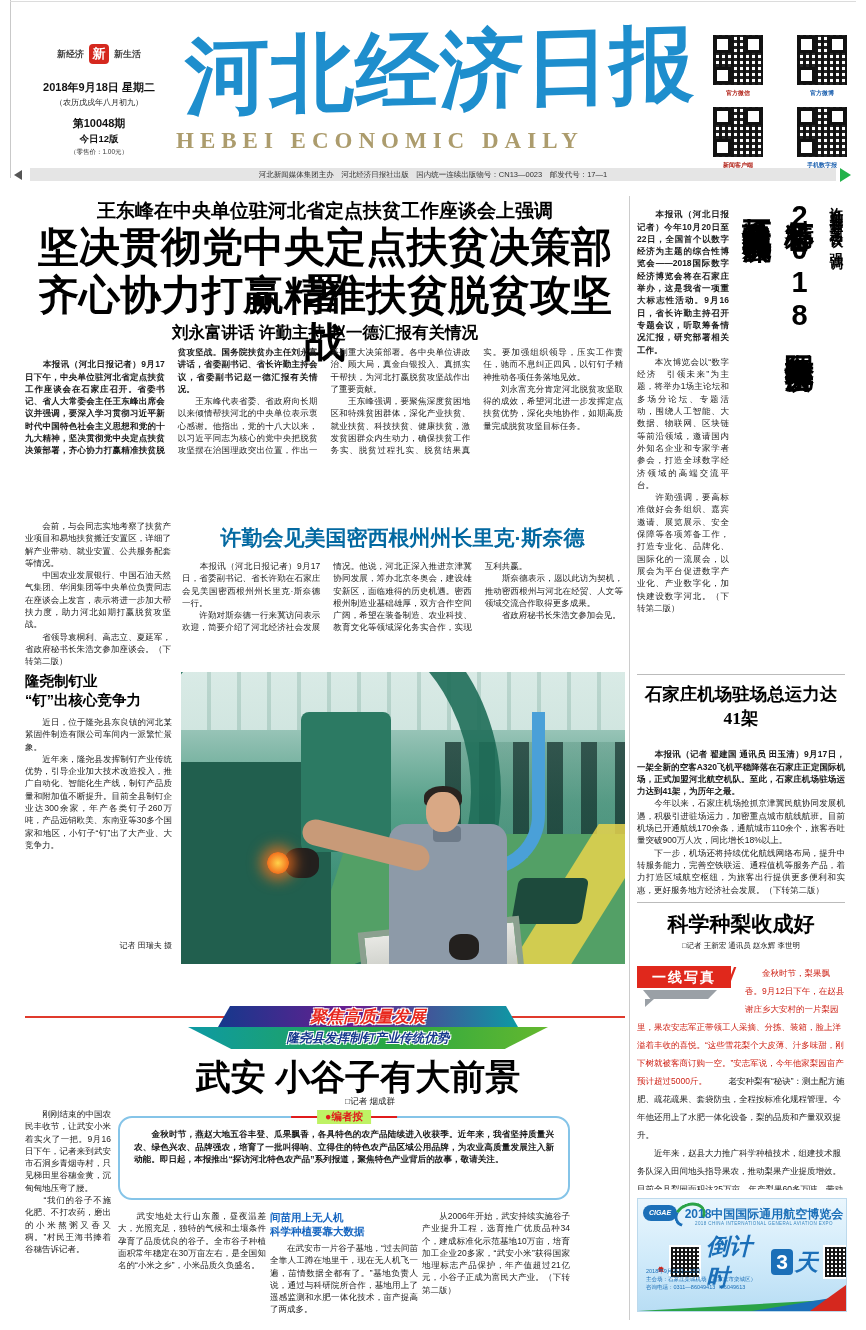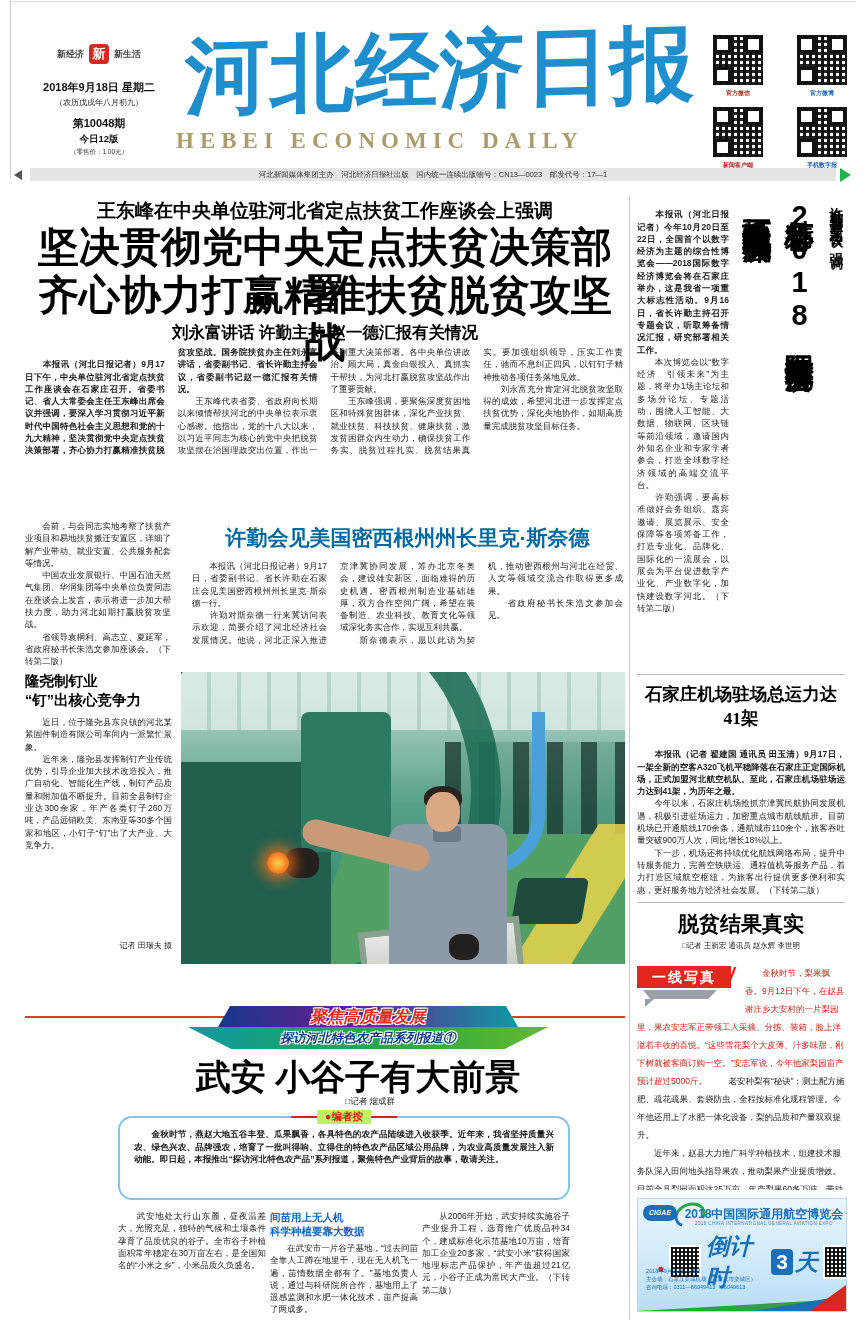--- a/index.html
+++ b/index.html
@@ -54,21 +54,21 @@
   .kicker{left:25px;top:198px;width:600px;font-size:19px;font-weight:bold;color:#000;}
   .h1{left:25px;top:224px;width:600px;font-size:41px;line-height:47px;font-weight:900;
       color:#000;letter-spacing:0px;}
   .h1b{top:272px;}
   .subhead{left:25px;top:322px;width:600px;font-size:16.5px;font-weight:bold;color:#000;}
   .body-txt{font-size:8.5px;line-height:12.3px;color:#1c1c1c;}
   .lead-b{font-weight:bold;}
   .s1cols{left:25px;top:346px;width:598px;height:168px;column-count:4;column-gap:13px;overflow:hidden;}
 
   
-  .band2{left:25px;top:520px;width:598px;height:148px;display:flex;gap:21px;}
+  .band2{left:25px;top:520px;width:598px;height:148px;display:flex;gap:11px;}
   .b2-left{width:146px;height:148px;overflow:hidden;}
   .b2-right{flex:1;}
   .meet-h{font-size:21px;font-weight:900;color:#0369a1;text-align:center;margin:4px 0 8px 0;}
   .meet-cols{column-count:3;column-gap:13px;height:104px;overflow:hidden;}
 
   
   .band3{left:25px;top:672px;width:600px;height:292px;display:flex;gap:9px;}
   .nail{width:147px;}
   .nail-t{font-size:14.5px;font-weight:900;color:#000;line-height:19px;}
   .nail-p{margin-top:6px;height:222px;overflow:hidden;}
@@ -290,24 +290,26 @@
       <div class="ph-glove"></div>
       <div class="ph-glow"></div>
       <div class="ph-glove2"></div>
       <div class="ph-hair"></div>
       <div class="ph-head"></div>
     </div>
   </div>
 
   <div class="abs redline"></div>
   <div class="abs ribbon1">聚焦高质量发展</div>
-  <div class="abs ribbon2">探访河北特色农产品系列报道①</div>
+  <div class="abs ribbon2">隆尧县发挥制钉产业传统优势</div>
   <div class="abs millet-h">武安 小谷子有大前景</div>
   <div class="abs millet-by">□记者 烟成群</div>
 
+  <div class="abs millet-left body-txt jst pre">　　刚刚结束的中国农民丰收节，让武安小米着实火了一把。9月16日下午，记者来到武安市石洞乡青烟寺村，只见梯田里谷穗金黄，沉甸甸地压弯了腰。
+　　“我们的谷子不施化肥、不打农药，磨出的小米熬粥又香又稠。”村民王海书捧着谷穗告诉记者。</div>
 
   <div class="abs notebox">
     <div class="note-lab">●编者按</div>
     <div class="note-txt jst pre">　　金秋时节，燕赵大地五谷丰登、瓜果飘香，各具特色的农产品陆续进入收获季。近年来，我省坚持质量兴农、绿色兴农、品牌强农，培育了一批叫得响、立得住的特色农产品区域公用品牌，为农业高质量发展注入新动能。即日起，本报推出“探访河北特色农产品”系列报道，聚焦特色产业背后的故事，敬请关注。</div>
   </div>
 
   <div class="abs millet-cols">
     <div class="mcol body-txt jst pre">　　武安地处太行山东麓，昼夜温差大，光照充足，独特的气候和土壤条件孕育了品质优良的谷子。全市谷子种植面积常年稳定在30万亩左右，是全国知名的“小米之乡”，小米品质久负盛名。</div>
     <div class="mcol">
       <div class="msub pre">间苗用上无人机
@@ -337,21 +339,21 @@
     <div class="air-p body-txt jst pre">
       <span class="lead-b">　　本报讯（记者 翟建国 通讯员 田玉清）9月17日，一架全新的空客A320飞机平稳降落在石家庄正定国际机场，正式加盟河北航空机队。至此，石家庄机场驻场运力达到41架，为历年之最。</span>
       <span>　　今年以来，石家庄机场抢抓京津冀民航协同发展机遇，积极引进驻场运力，加密重点城市航线航班。目前机场已开通航线170余条，通航城市110余个，旅客吞吐量突破900万人次，同比增长18%以上。
 　　下一步，机场还将持续优化航线网络布局，提升中转服务能力，完善空铁联运、通程值机等服务产品，着力打造区域航空枢纽，为旅客出行提供更多便利和实惠，更好服务地方经济社会发展。（下转第二版）</span>
     </div>
   </div>
 
   <div class="abs rc-hr hr-r hr2"></div>
 
   <div class="abs rc pear">
-    <div class="pear-h">脱贫结果真实</div>
+    <div class="pear-h">科学种梨收成好</div>
     <div class="pear-by">□记者 王新宏 通讯员 赵永辉 李世明</div>
   </div>
 
   <div class="abs rc fl">
     <div class="fl-badgewrap">
       <div class="fl-badge">一线写真</div>
       <div class="fl-slash">/</div>
       <div class="fl-gray"></div>
       <div class="fl-tail"></div>
     </div>

